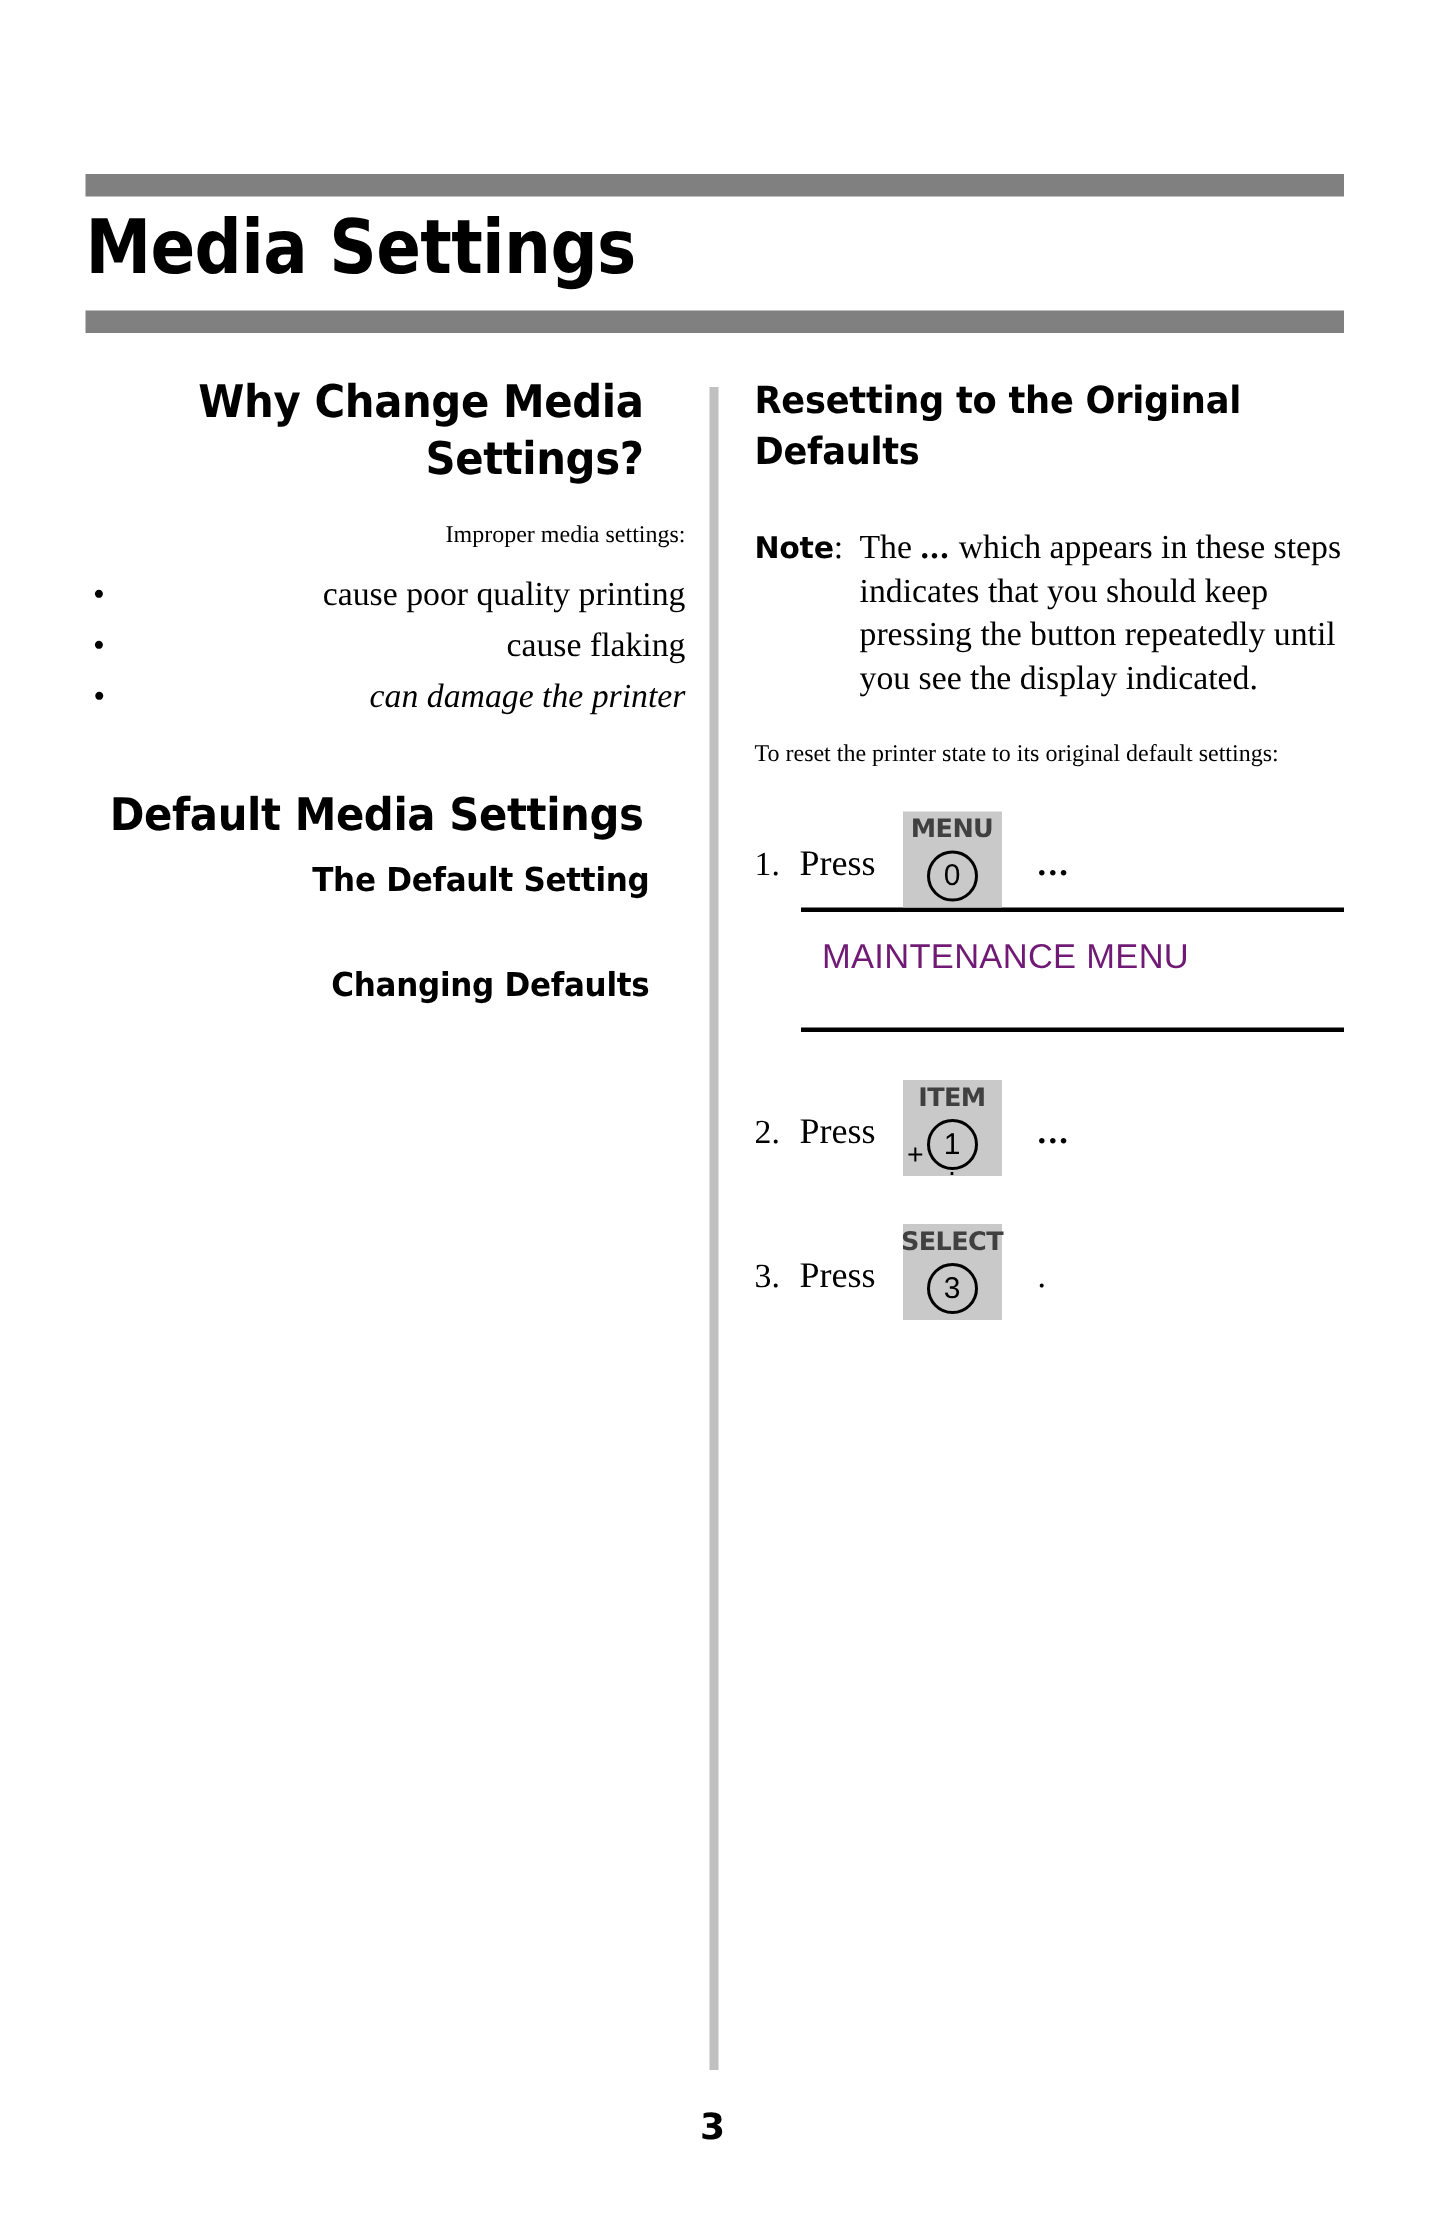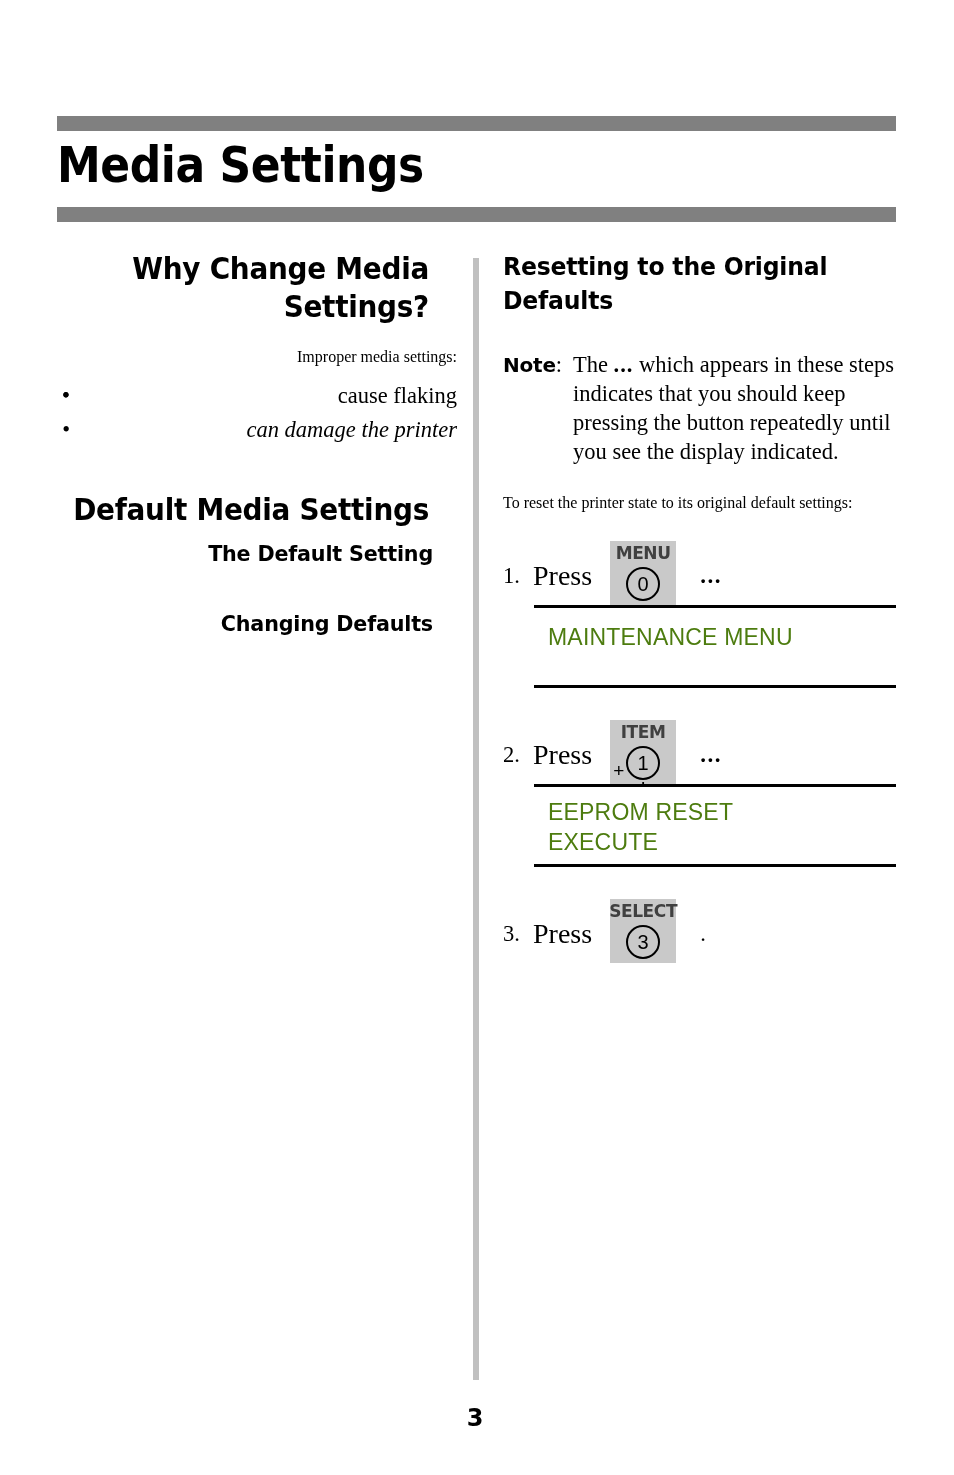--- a/index.html
+++ b/index.html
@@ -159,21 +159,21 @@
   }
   .step-num {
     font-family: "Liberation Serif", serif;
     font-size: 22.5px;
     line-height: 30px;
     width: 30px;
     padding-bottom: 14px;
   }
   .step-verb {
     font-family: "Liberation Serif", serif;
-    font-size: 28px;
+    font-size: 24px;
     line-height: 30px;
     padding-bottom: 14px;
   }
 
   
   .keycap {
     position: relative;
     width: 66px;
     height: 64px;
     margin-left: 18px;
@@ -256,21 +256,21 @@
     box-sizing: border-box;
     padding: 14px 0 14px 14px;
   }
   .lcd-panel.one-line  { height: 83px; }
   .lcd-panel.two-line  { height: 83px; padding-top: 10px; padding-bottom: 6px; }
   .lcd-line {
     font-family: "Liberation Sans", sans-serif;
     font-size: 23px;
     line-height: 30px;
     letter-spacing: 0.2px;
-    color: #4d7c0f;
+    color: #701a75;
   }
 
   
   #page-number {
     position: absolute;
     left: 0;
     top: 1404px;
     width: 954px;
     text-align: center;
     font-family: "DejaVu Sans", sans-serif;
@@ -295,20 +295,21 @@
     <span class="hang">Settings?</span>
   </h1>
 
   <div class="sp-16"></div>
 
   <p class="body">Improper media settings:</p>
 
   <ul class="bullets">
     <li>
       <span class="dot">•</span>
+      <span>cause poor quality printing</span>
     </li>
     <li>
       <span class="dot">•</span>
       <span>cause flaking</span>
     </li>
     <li class="italic">
       <span class="dot">•</span>
       <span>can damage the printer</span>
     </li>
   </ul>
@@ -374,24 +375,20 @@
       <span class="step-num">2.</span>
       <span class="step-verb">Press</span>
       <span class="keycap">
         <span class="kc-label">ITEM</span>
         <span class="kc-circle">1</span>
         <span class="kc-plus">+</span>
         <span class="kc-tick">.</span>
       </span>
       <span class="step-ellipsis">...</span>
     </div>
-    <div class="lcd-panel two-line">
-      <div class="lcd-line">EEPROM RESET</div>
-      <div class="lcd-line">EXECUTE</div>
-    </div>
   </div>
 
   <div class="sp-30"></div>
 
   <div class="step">
     <div class="step-line">
       <span class="step-num">3.</span>
       <span class="step-verb">Press</span>
       <span class="keycap wide-label">
         <span class="kc-label">SELECT</span>

